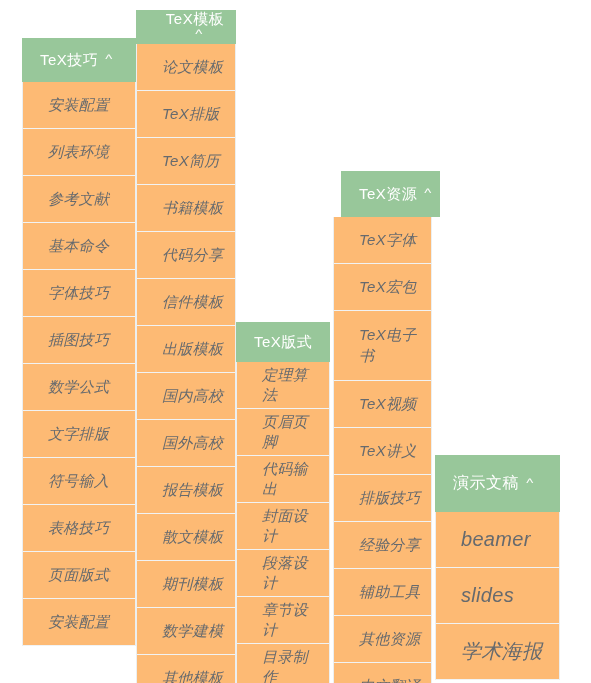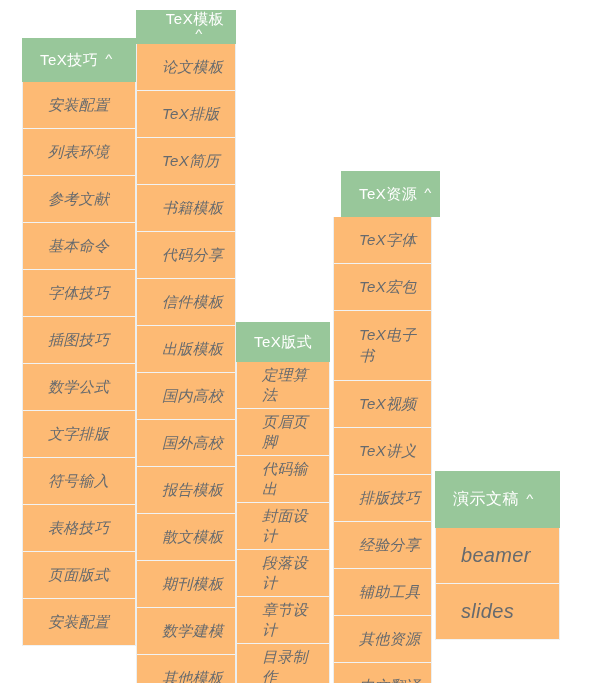--- a/index.html
+++ b/index.html
@@ -83,21 +83,21 @@
 
   #col-tex-moban    { left: 136px; top: 10px;  width: 100px; }
   #col-tex-moban .col-header { height: 34px; width: 100px; flex-direction: column; }
 
   #col-tex-banshi   { left: 236px; top: 322px; width: 94px; }
   #col-tex-banshi .col-header { height: 40px; width: 94px; gap: 29px; }
 
   #col-tex-ziyuan   { left: 333px; top: 171px; width: 99px; }
   #col-tex-ziyuan .col-header { height: 46px; width: 99px; margin-left: 8px; }
 
-  #col-yanshi       { left: 435px; top: 471px; width: 125px; }
+  #col-yanshi       { left: 435px; top: 455px; width: 125px; }
   #col-yanshi .col-header { height: 57px; width: 125px; font-size: 16px; }
   #col-yanshi .menu-item { min-height: 56px; font-size: 20px; }
 </style>
 </head>
 <body>
 
 <div class="menu-col" id="col-tex-jiqiao">
   <div class="col-header">
     <span>TeX技巧</span>
     <span class="caret">^</span>
@@ -267,14 +267,17 @@
     <span>演示文稿</span>
     <span class="caret">^</span>
   </div>
   <div class="col-items">
     <div class="menu-item">
         <span class="txt">beamer</span>
       </div>
     <div class="menu-item">
         <span class="txt">slides</span>
       </div>
+    <div class="menu-item">
+        <span class="txt">学术海报</span>
+      </div>
   </div>
 </div>
 
 </body></html>

